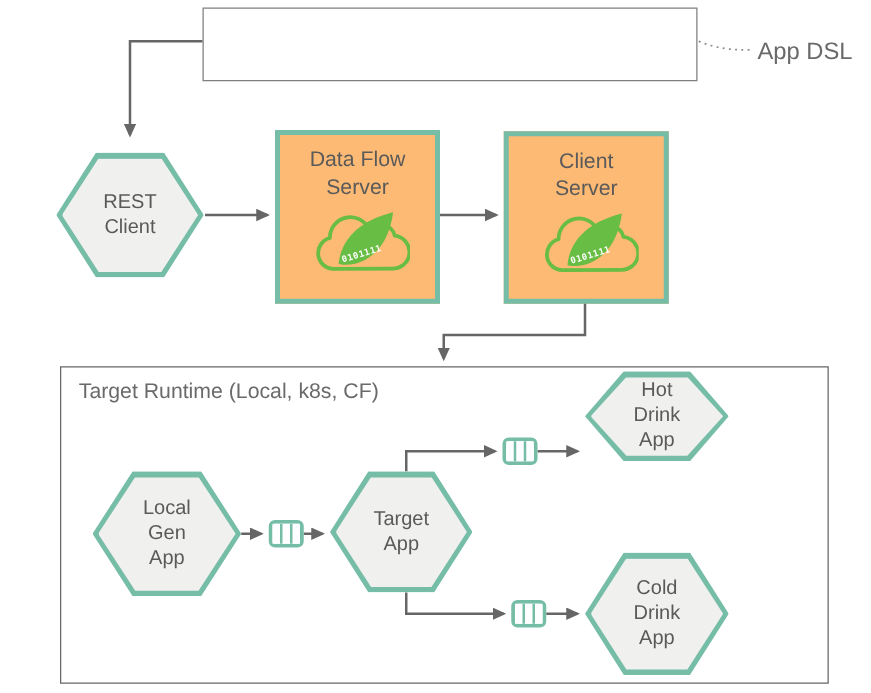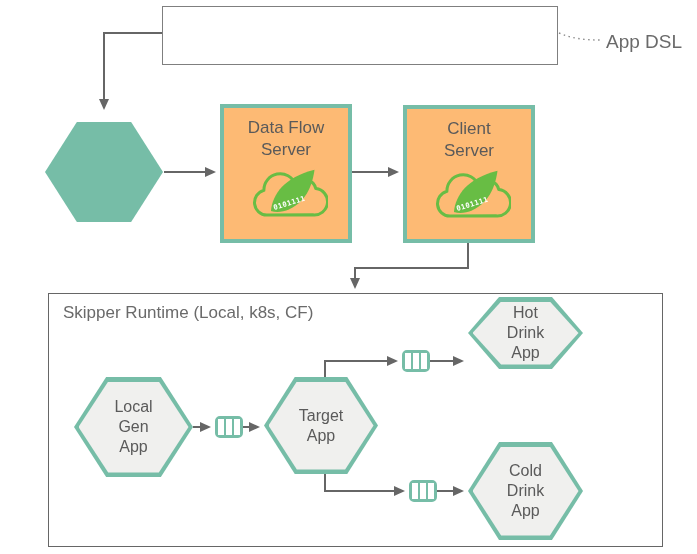--- a/index.html
+++ b/index.html
@@ -78,20 +78,26 @@
     <path class="arrow" d="M325,474 V491 H403" marker-end="url(#ah)"></path>
     <path class="arrow" d="M437,491 H462" marker-end="url(#ah)"></path>
   </svg>
 
   <div class="dsl-box">
   </div>
   <div class="dsl-label">App DSL</div>
 
   <div class="hex" style="left:45px;top:122px;width:118px;height:100px">
     <div class="hex-outer"></div>
+    <div class="hex-inner">
+      <div class="hex-label">
+        <div>REST</div>
+        <div>Client</div>
+      </div>
+    </div>
   </div>
 
   <div class="server-box" style="left:220px;top:104px;height:139px">
     <div class="server-title">
       <div>Data Flow</div>
       <div>Server</div>
     </div>
     <svg class="logo" width="84" height="62" viewBox="0 0 100 74">
       <path d="M27,61 a15,15 0 0 1 -3.4,-29.5 a19.5,19.5 0 0 1 37.6,-7.6 a14,14 0 0 1 24.4,5.4 a14.3,14.3 0 0 1 -3.6,31.4 z" fill="none" stroke="#68bd44" stroke-width="3.6" stroke-linejoin="round"></path>
       <path d="M32,56 C34,36 48,16 84,7 C82,22 76,44 54,54 C46,57.5 38,58 32,56 Z" fill="#68bd44"></path>
@@ -105,21 +111,21 @@
       <div>Server</div>
     </div>
     <svg class="logo" width="84" height="62" viewBox="0 0 100 74">
       <path d="M27,61 a15,15 0 0 1 -3.4,-29.5 a19.5,19.5 0 0 1 37.6,-7.6 a14,14 0 0 1 24.4,5.4 a14.3,14.3 0 0 1 -3.6,31.4 z" fill="none" stroke="#68bd44" stroke-width="3.6" stroke-linejoin="round"></path>
       <path d="M32,56 C34,36 48,16 84,7 C82,22 76,44 54,54 C46,57.5 38,58 32,56 Z" fill="#68bd44"></path>
       <text x="36" y="55" transform="rotate(-17 36 55)" font-size="8.5" fill="#ffffff" font-family="DejaVu Sans Mono, monospace" font-weight="bold" letter-spacing="0.5">0101111</text>
     </svg>
   </div>
 
   <div class="target-box">
-    <div class="target-title">Skipper Runtime (Local, k8s, CF)</div>
+    <div class="target-title">Target Runtime (Local, k8s, CF)</div>
   </div>
 
   <div class="hex" style="left:74px;top:377px;width:119px;height:100px">
     <div class="hex-outer"></div>
     <div class="hex-inner">
       <div class="hex-label">
         <div>Local</div>
         <div>Gen</div>
         <div>App</div>
       </div>

